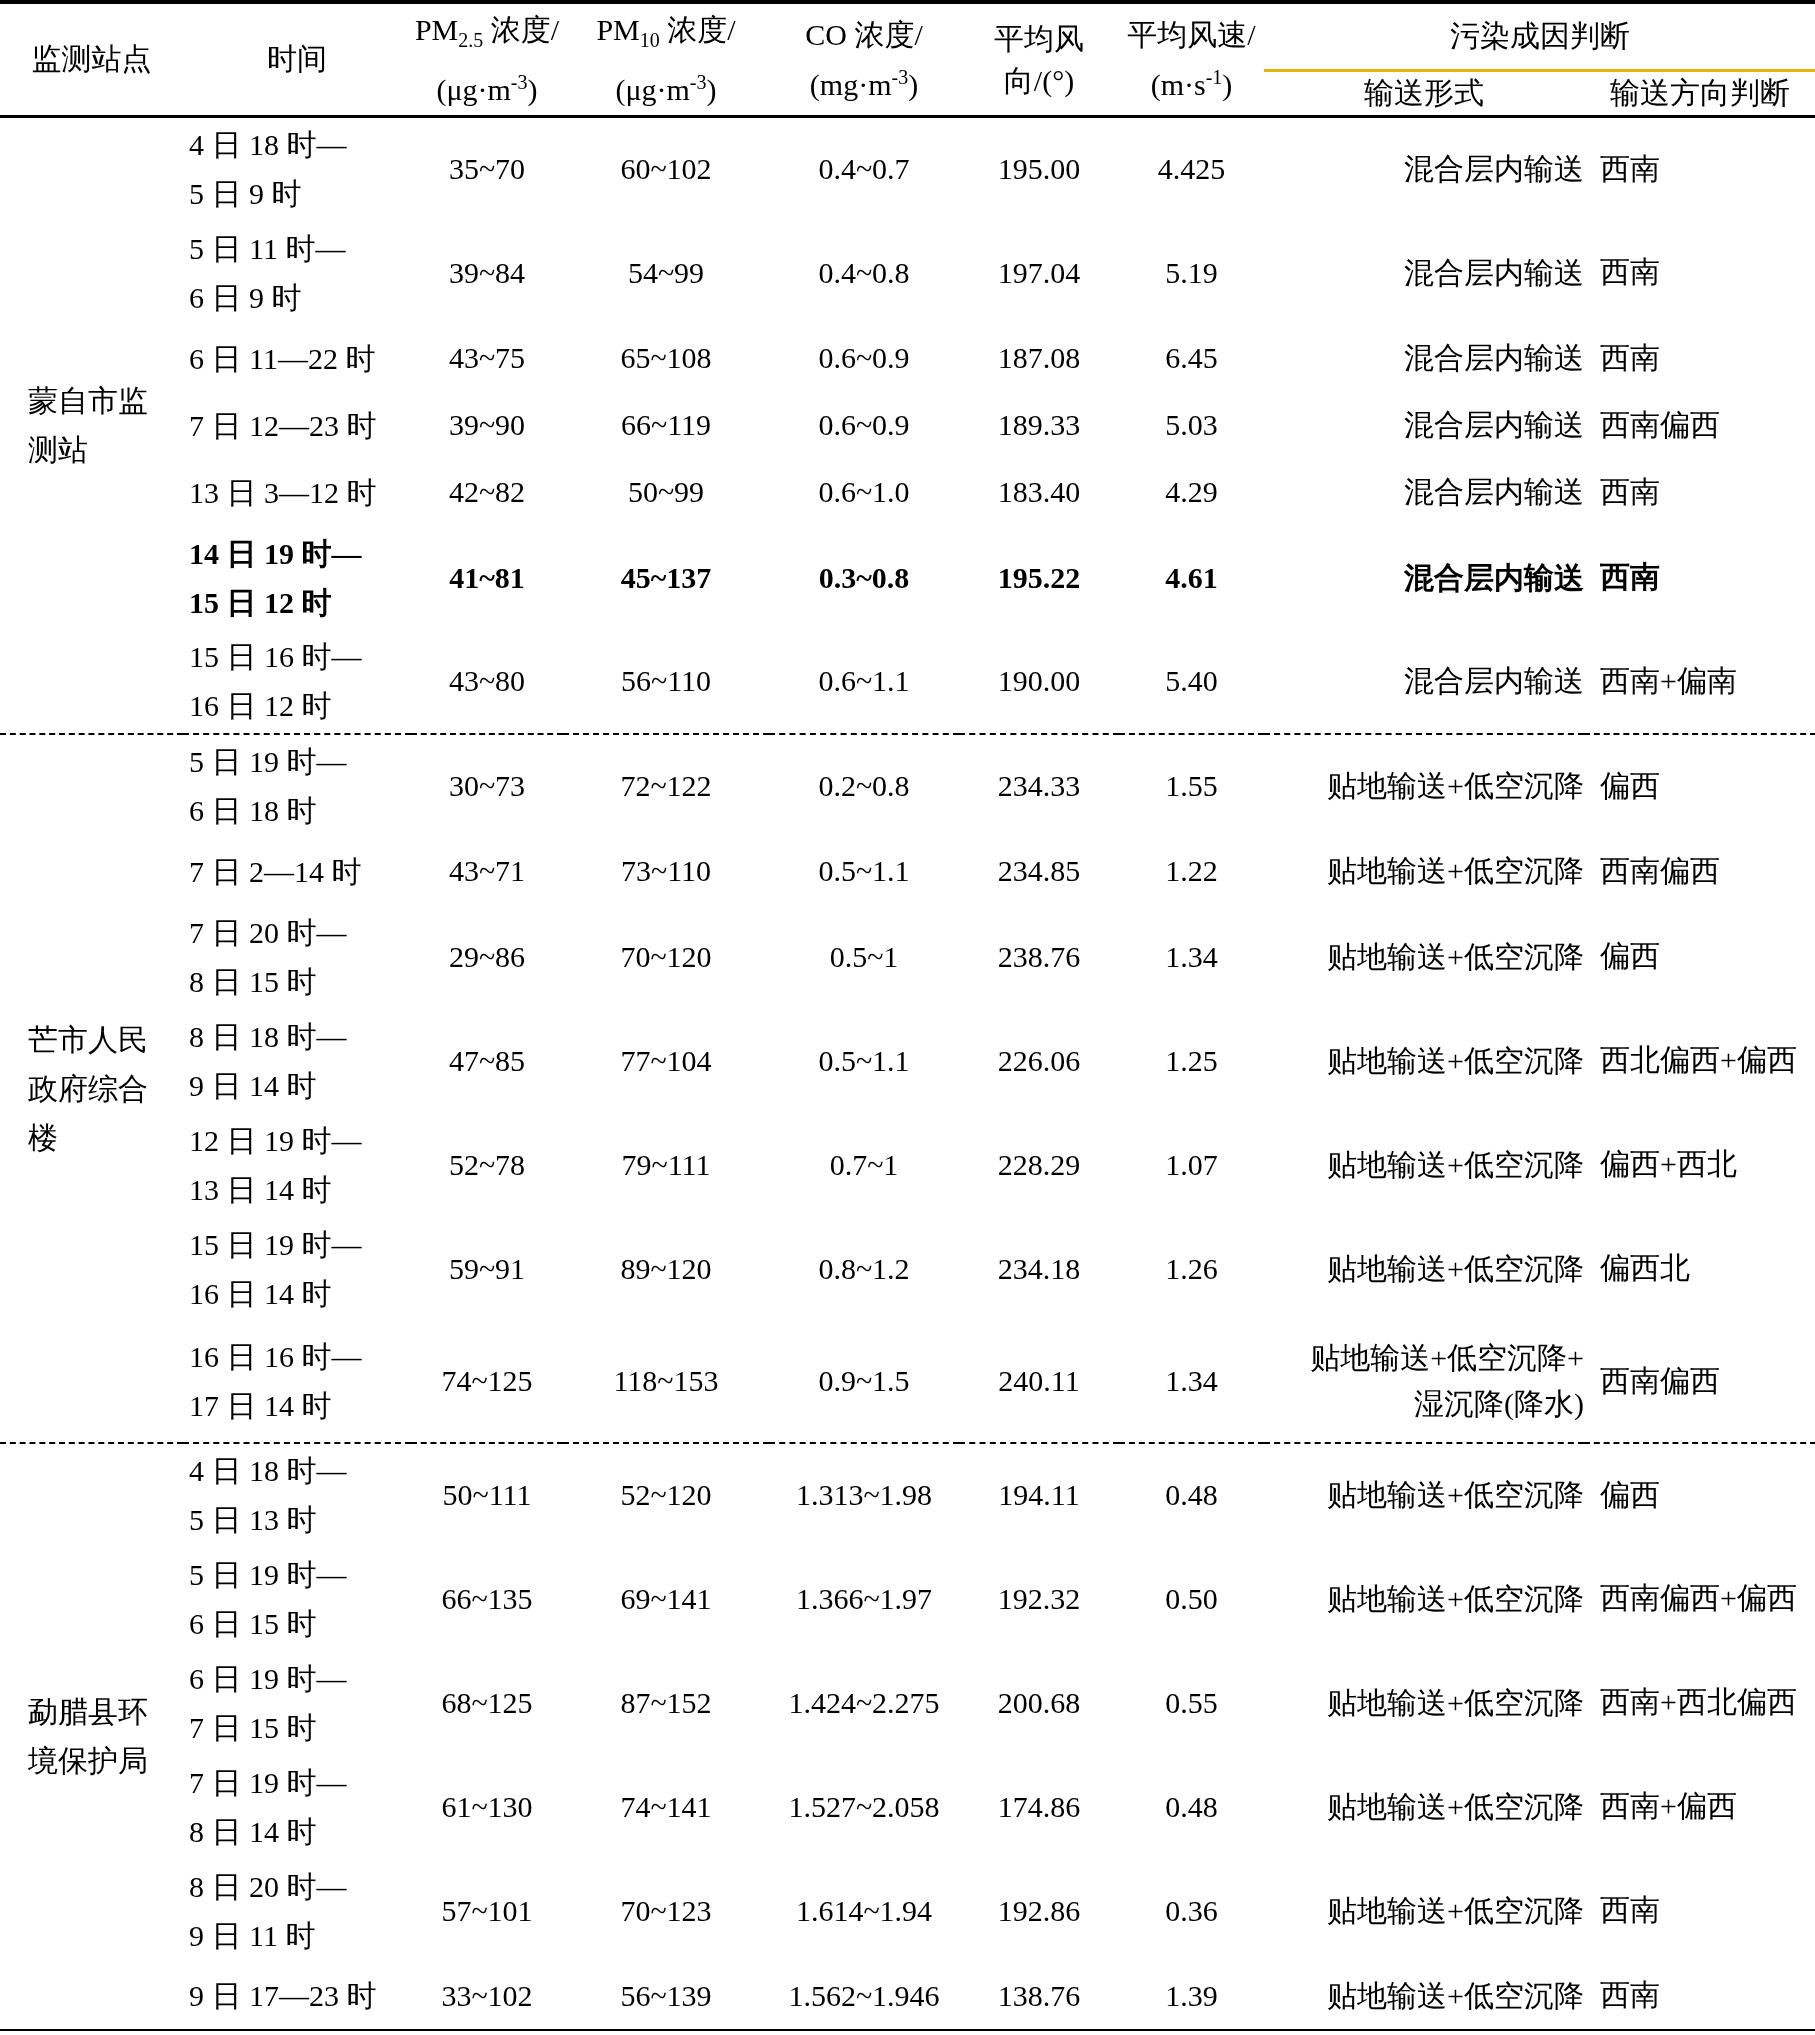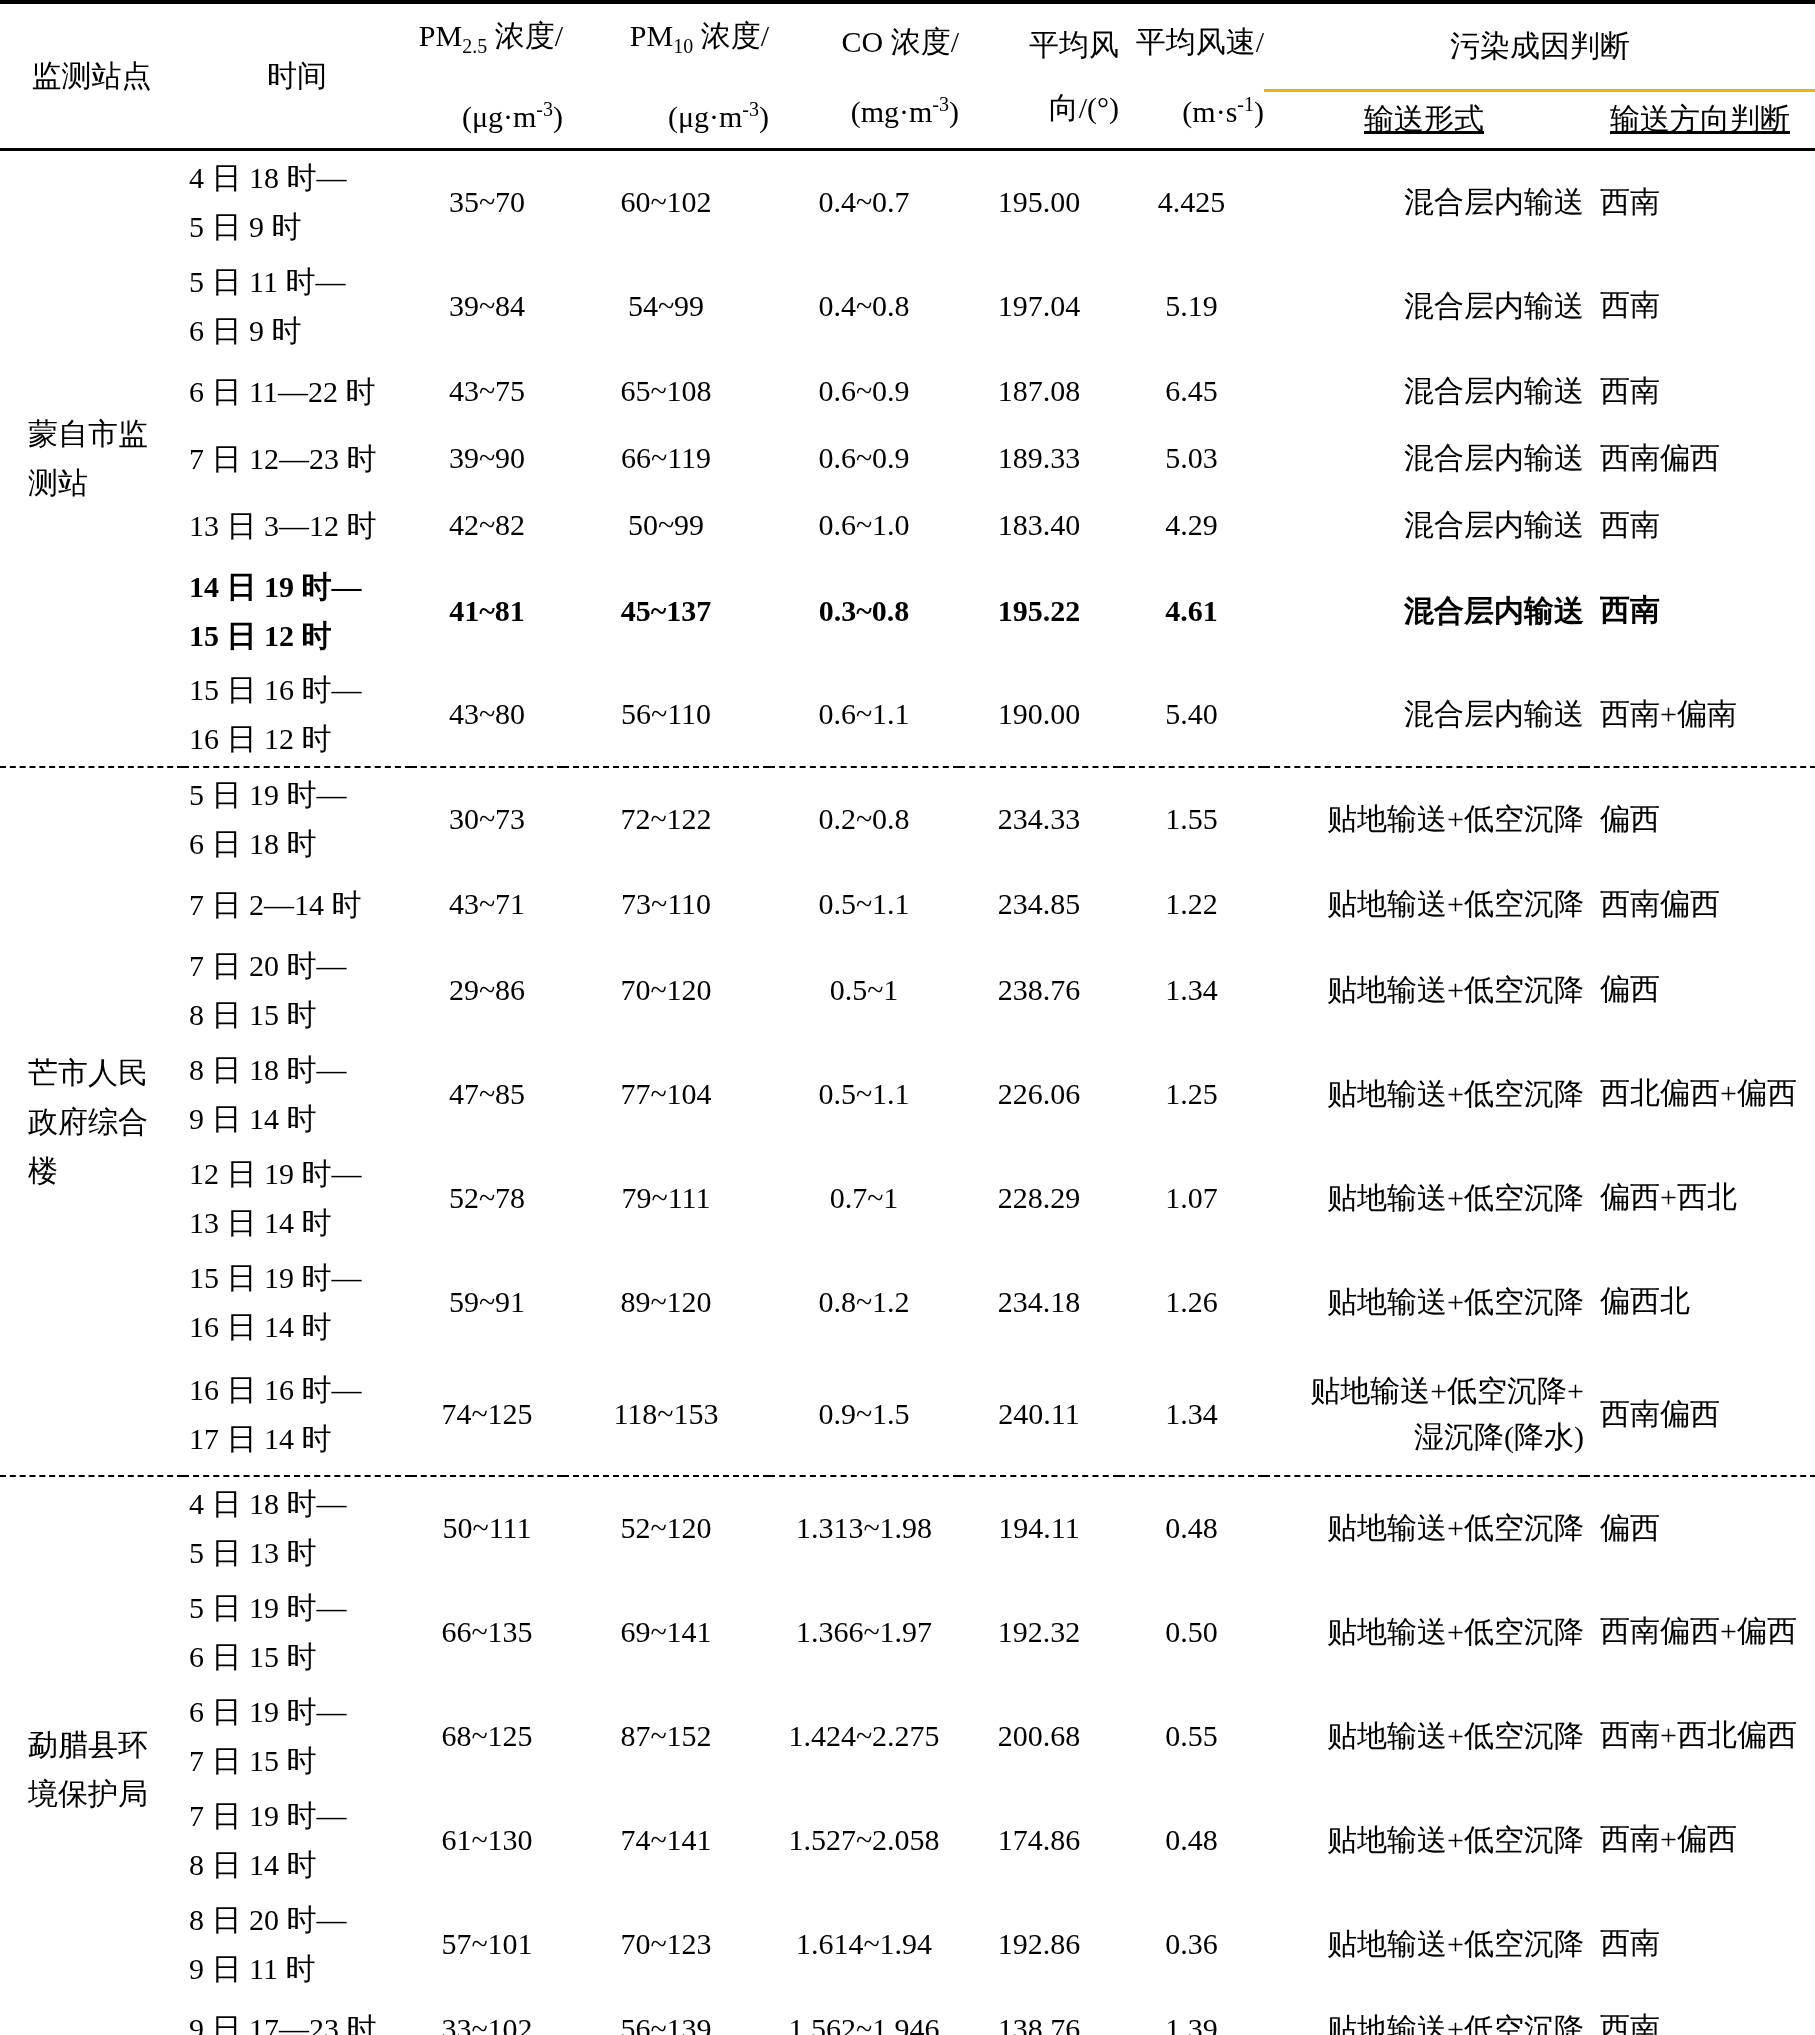--- a/index.html
+++ b/index.html
@@ -25,22 +25,22 @@
     font-weight: normal;
     vertical-align: middle;
     text-align: center;
     padding: 0;
     border-bottom: 3.8px solid #000;
   }
   thead th.group {
     border-bottom: 3px solid #eab308;
     height: 65px;
   }
-  thead tr.sub th { height: 43px; text-decoration: underline; }
-  .hl { line-height: 63px; text-align: right; }
+  thead tr.sub th { height: 43px; }
+  .hl { line-height: 42px; }
   sub { font-size: 20px; }
   sup { font-size: 20px; }
   td {
     vertical-align: middle;
     padding: 0;
     font-size: 30px;
   }
   td.num { text-align: center; }
   td.time { text-align: left; padding-left: 6px; line-height: 49px; }
   td.form { text-align: right; padding-left: 25px; line-height: 46px; margin-top: 12px; }

